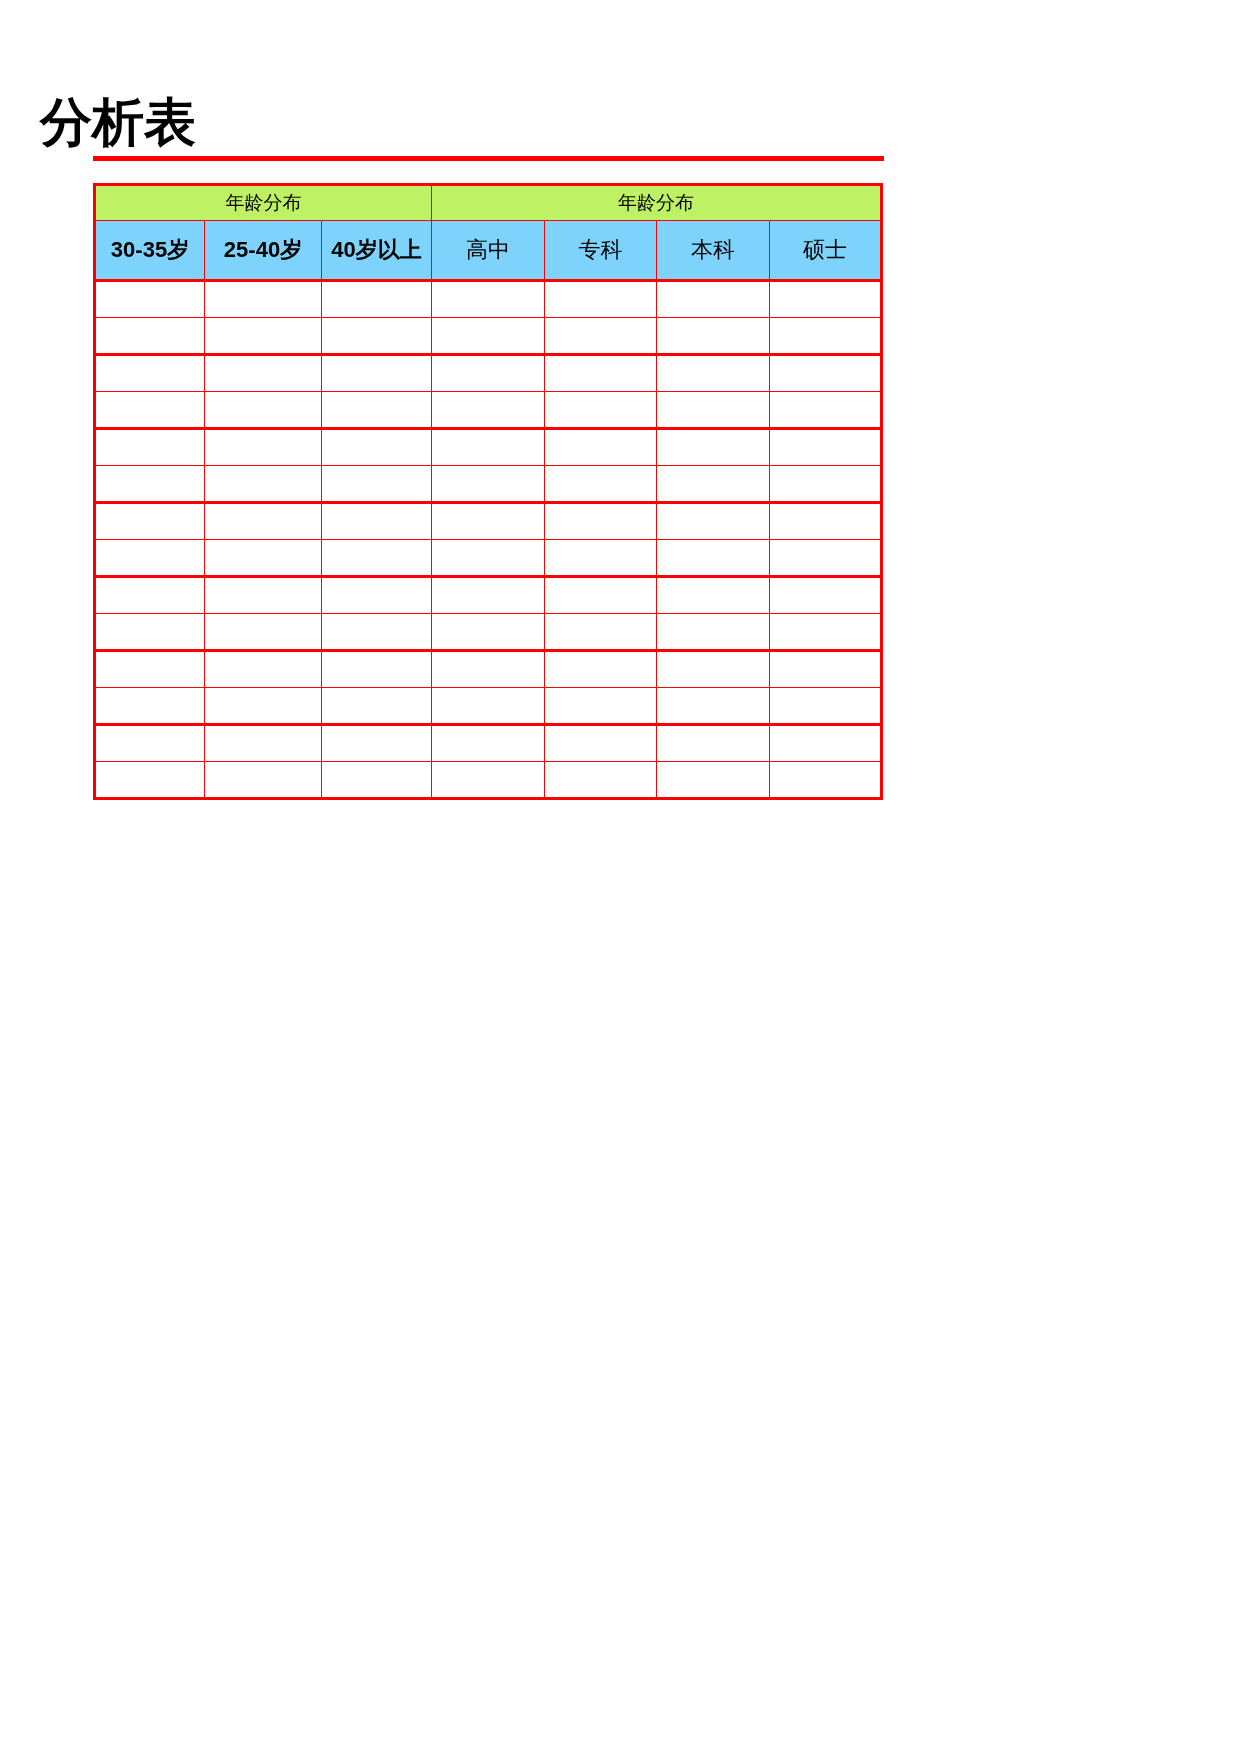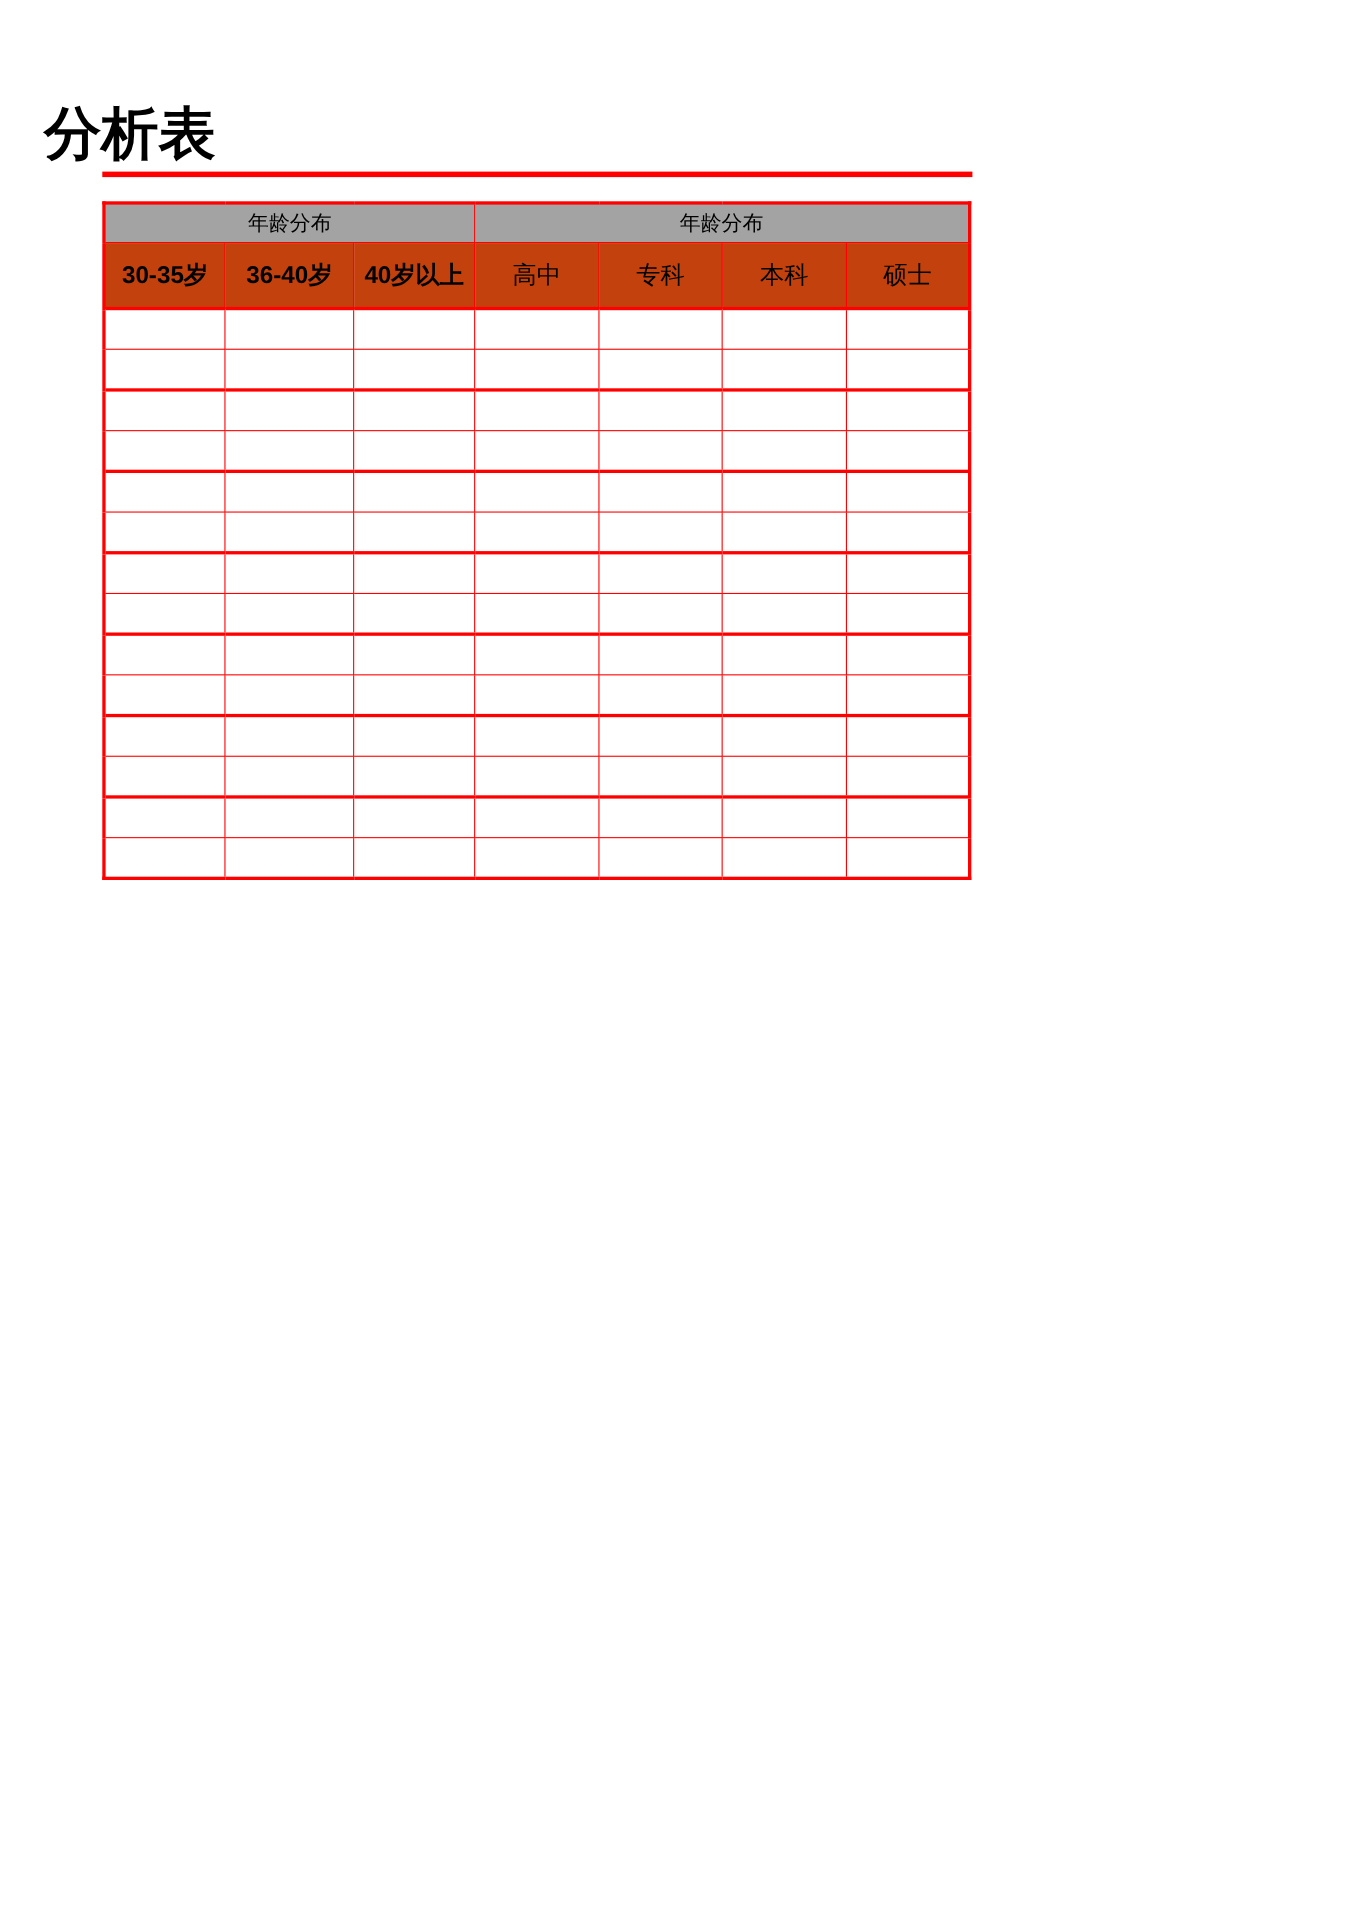--- a/index.html
+++ b/index.html
@@ -70,29 +70,29 @@
     border: 1.5px solid #ff0000;
     padding: 0;
     margin: 0;
     text-align: center;
     vertical-align: middle;
     color: #000000;
   }
 
   
   tr.group-row th {
-    background: #a3a3a3;
+    background: #bef264;
     height: 34px;
     font-size: 19px;
     font-weight: normal;
     border-top: 3px solid #ff0000;
   }
   
   tr.col-row th {
-    background: #c2410c;
+    background: #7dd3fc;
     height: 58px;
     font-size: 22px;
   }
   tr.col-row th.age {
     font-weight: bold;
   }
   tr.col-row th.edu {
     font-weight: normal;
     margin-top: 36px;
   }
@@ -133,21 +133,21 @@
         <col class="c6">
         <col class="c7">
     </colgroup>
     <thead>
       <tr class="group-row">
         <th colspan="3">年龄分布</th>
         <th colspan="4">年龄分布</th>
       </tr>
       <tr class="col-row">
         <th class="age">30-35岁</th>
-        <th class="age">36-40岁</th>
+        <th class="age">25-40岁</th>
         <th class="age">40岁以上</th>
         <th class="edu">高中</th>
         <th class="edu">专科</th>
         <th class="edu">本科</th>
         <th class="edu">硕士</th>
       </tr>
     </thead>
     <tbody id="table-body">
         <tr class="data-row band">
           <td></td>

